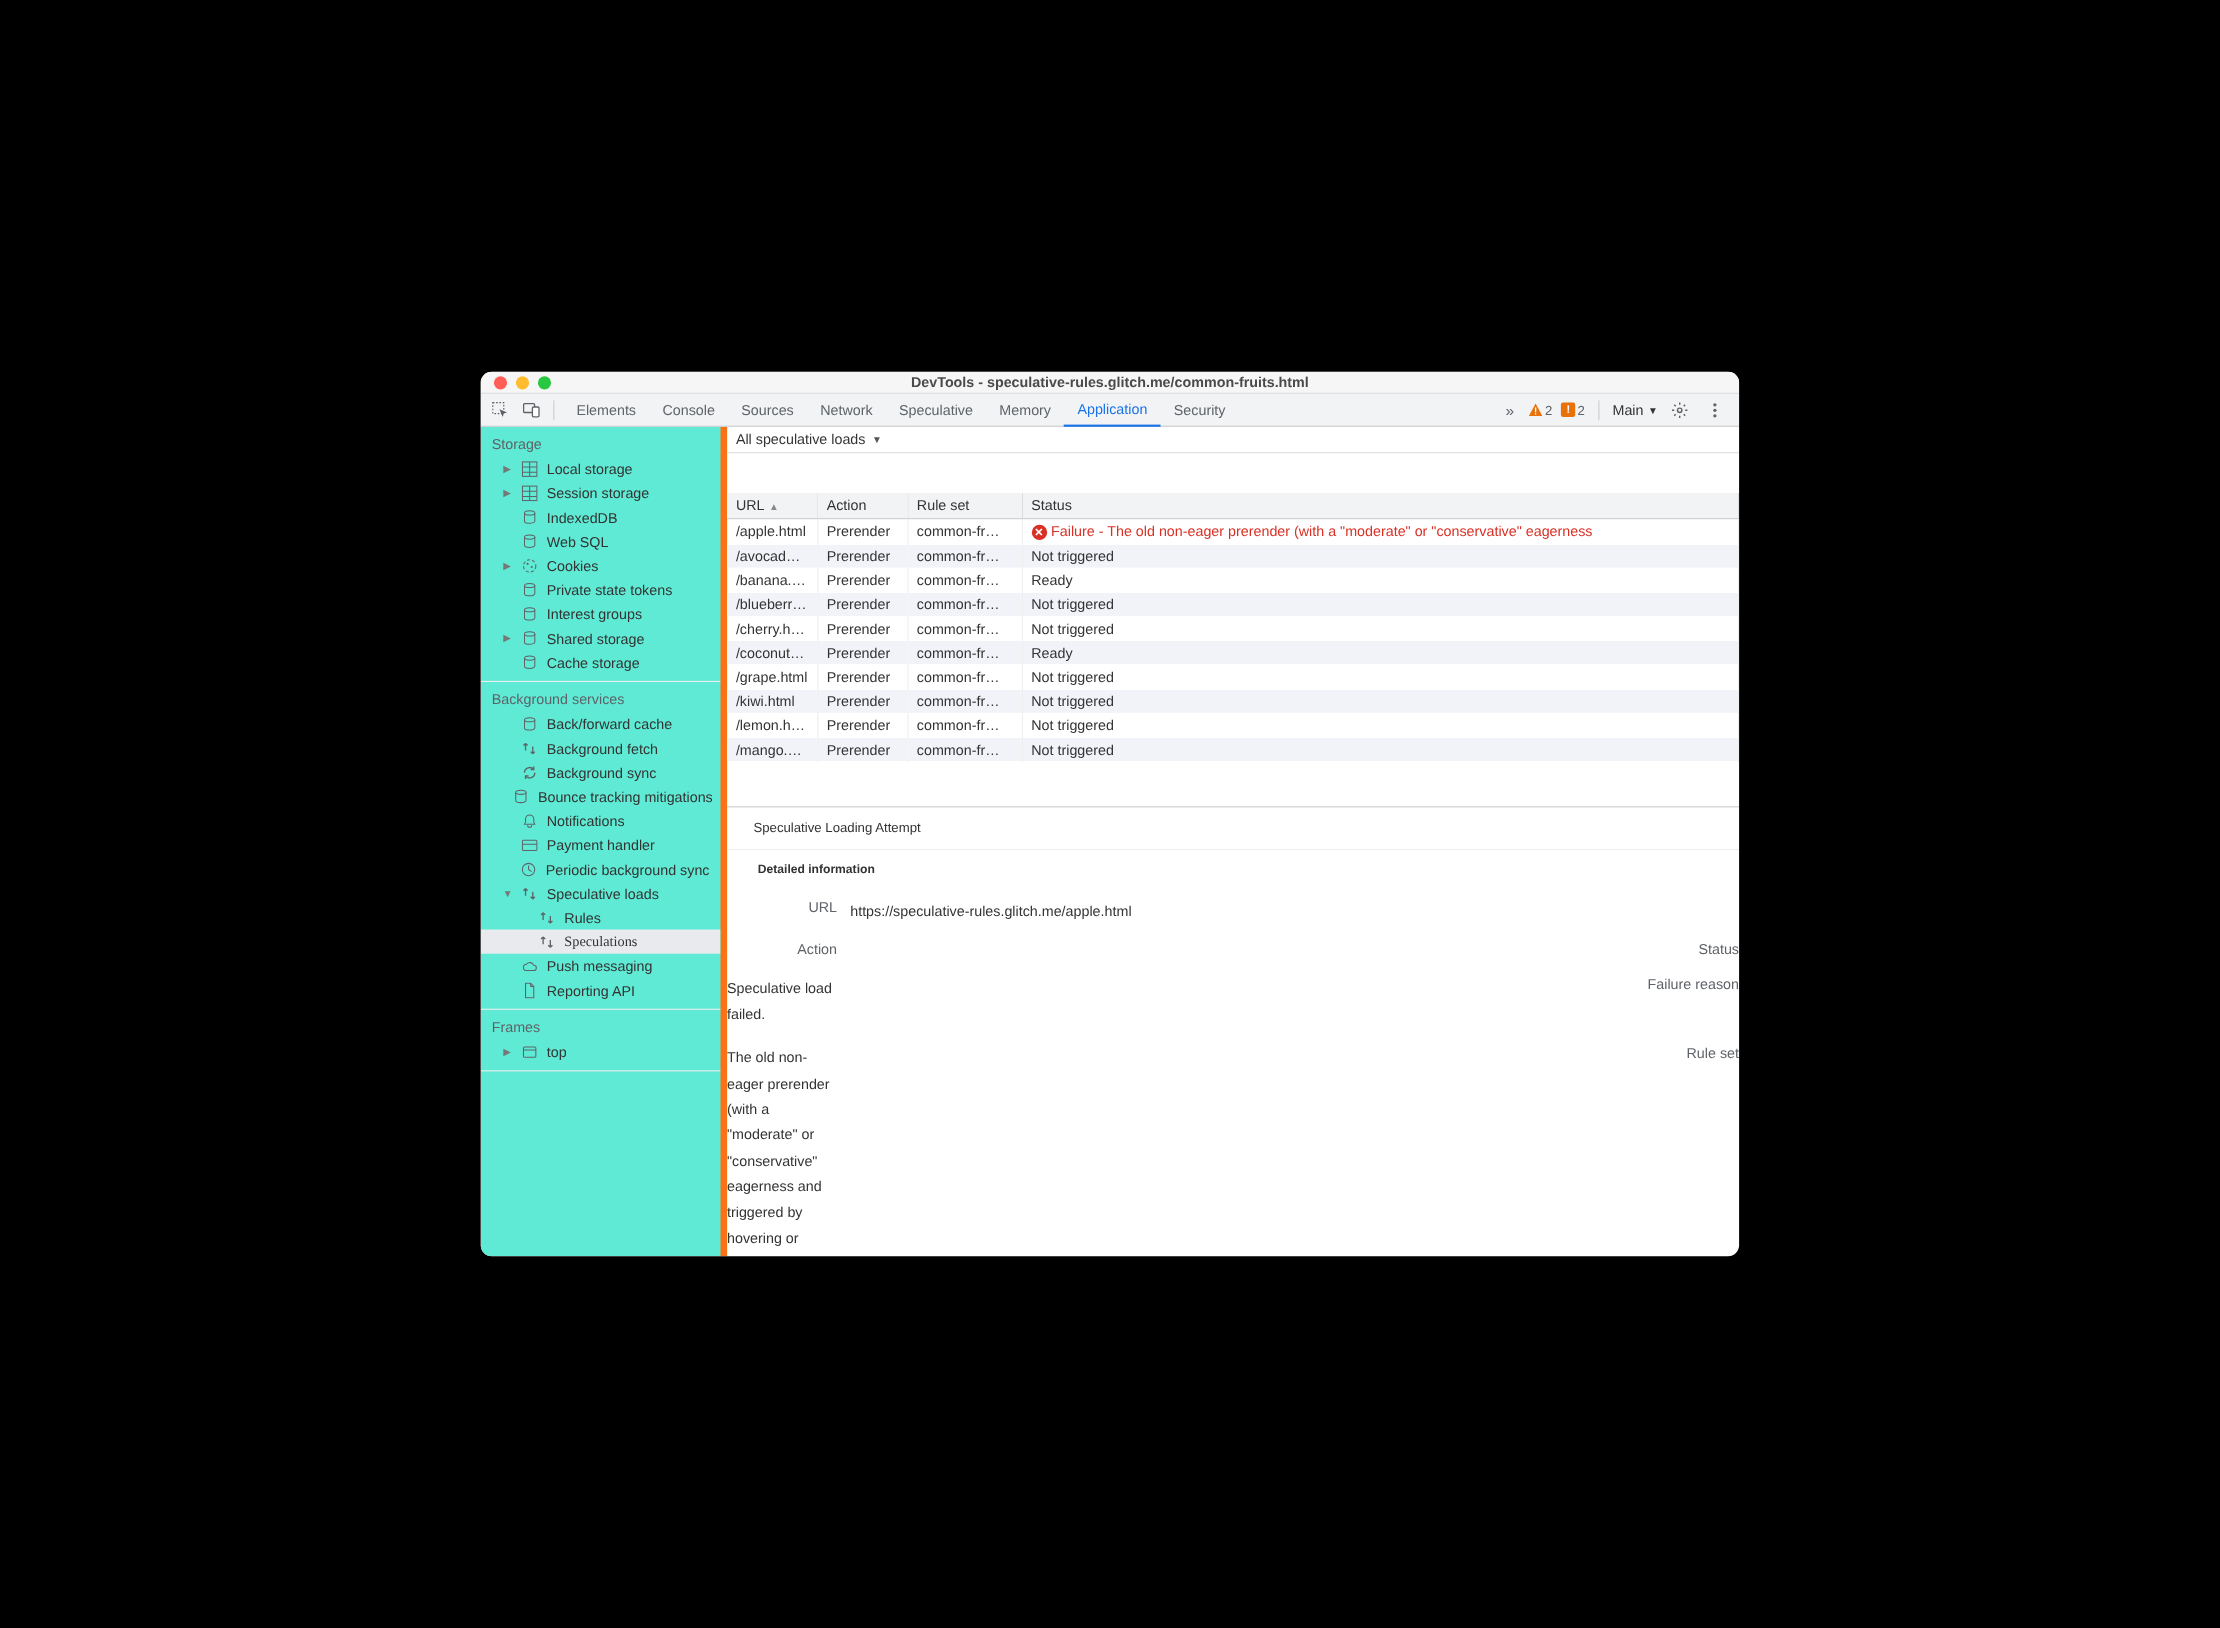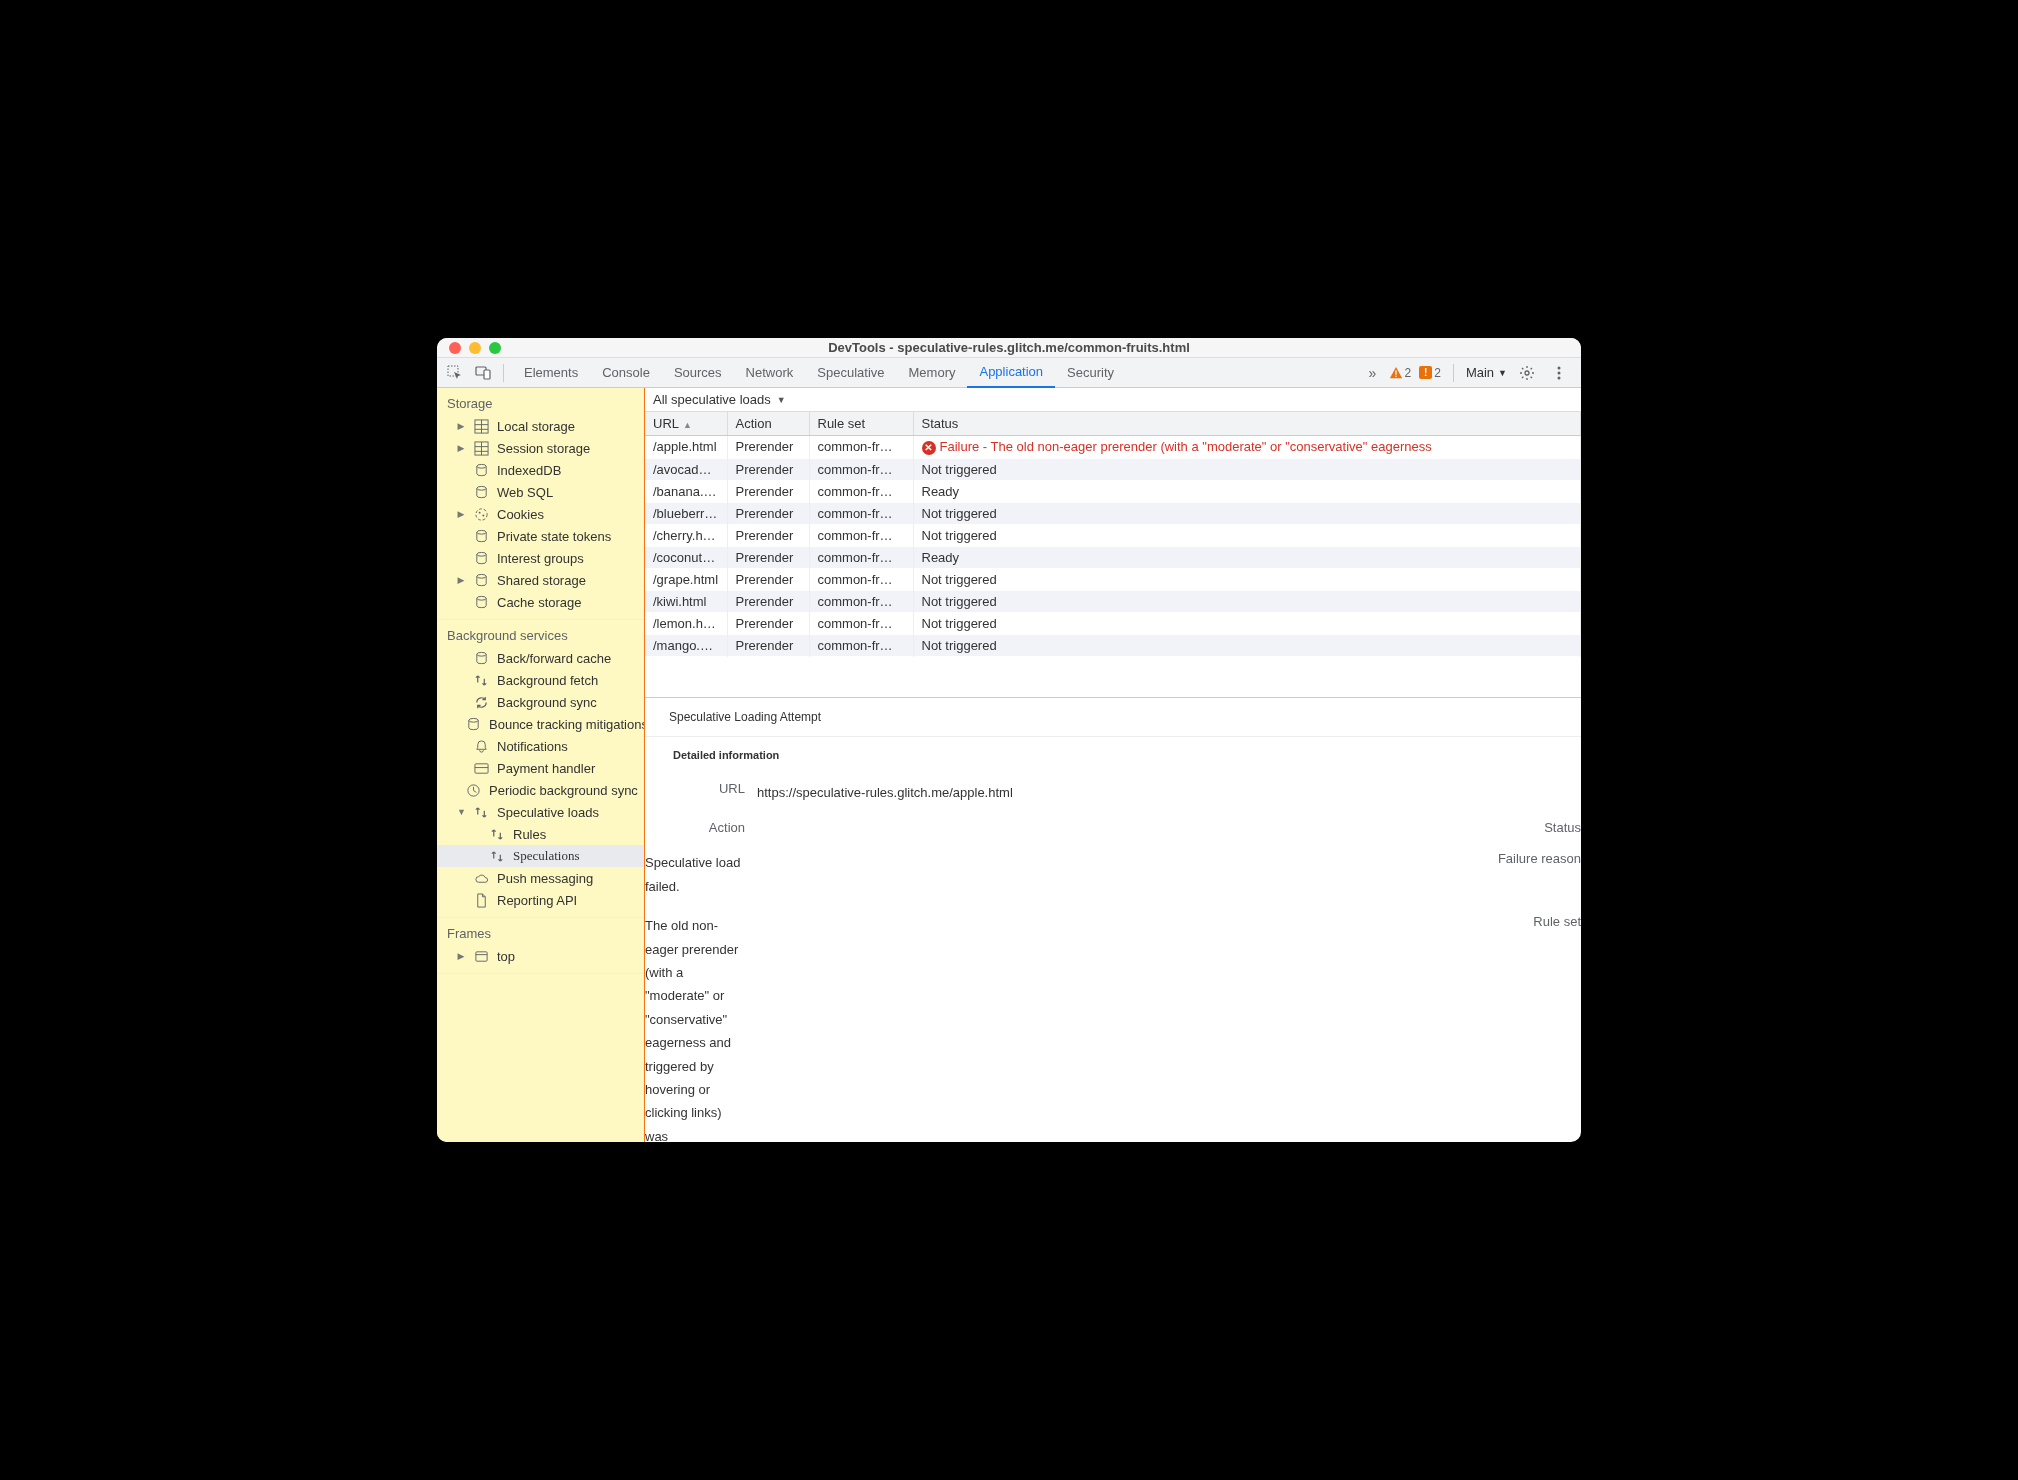--- a/index.html
+++ b/index.html
@@ -52,41 +52,41 @@
 .tabs { display: flex; align-items: center; gap: 0; flex: 1; }
 .tab { padding: 0 12px; height: 30px; display: flex; align-items: center; color: #5f6368; font-size: 13px; cursor: default; }
 .tab.active { color: #1a73e8; border-bottom: 2px solid #1a73e8; }
 .toolbar-right { display: flex; align-items: center; gap: 8px; margin-left: auto; padding-right: 4px; color: #5f6368; }
 .warn-badge { display: flex; align-items: center; gap: 2px; font-size: 12px; }
 .warn-badge.yellow svg { fill: #e8710a; }
 .warn-badge .square { width: 13px; height: 13px; background: #e8710a; border-radius: 2px; display: inline-flex; align-items: center; justify-content: center; color: #fff; font-size: 10px; font-weight: bold; }
 .main-dropdown { display: flex; align-items: center; gap: 4px; font-size: 13px; color: #333; }
 .body { display: flex; flex: 1; overflow: hidden; }
 .sidebar {
-  width: 208px;
-  border-right: 1px solid #f97316;
+  width: 224px;
+  border-right: 6px solid #f97316;
   overflow-y: auto;
-  background: #fef9c3;
+  background: #5eead4;
 }
 .side-group-title { padding: 8px 10px 4px; font-size: 13px; color: #5f6368; }
 .side-group { border-bottom: 1px solid #eee; padding-bottom: 6px; }
 .side-item {
   display: flex; align-items: center; gap: 8px;
   padding: 3px 10px 3px 20px;
   font-size: 13px; color: #333;
   white-space: nowrap;
 }
 .side-item.sub { padding-left: 36px; }
 .side-item.selected { background: #e8eaed; font-family: Liberation Serif, serif; }
 .side-item .arrow { width: 8px; color: #777; font-size: 9px; display: inline-block; text-align: center; }
 .side-item .noarrow { width: 8px; display: inline-block; }
 .side-icon { width: 16px; height: 16px; display: flex; align-items: center; justify-content: center; color: #5f6368; flex-shrink: 0; }
 .content { flex: 1; display: flex; flex-direction: column; overflow: hidden; }
 .filterbar { padding: 4px 8px; border-bottom: 1px solid #ddd; display: flex; align-items: center; gap: 6px; font-size: 13px; color: #333; }
-.table-wrap { overflow-y: auto; flex: 0 0 285px; }
+.table-wrap { overflow-y: auto; flex: 0 0 285px; margin-top: 36px; }
 table { width: 100%; border-collapse: collapse; font-size: 13px; }
 thead th {
   text-align: left; padding: 4px 8px; background: #f1f3f4;
   border-bottom: 1px solid #ccc; border-right: 1px solid #ddd;
   font-weight: normal; color: #333; position: sticky; top: 0;
 }
 .sort-arrow { color: #888; font-size: 9px; padding-left: 4px; }
 tbody tr { border-bottom: 1px solid transparent; }
 tbody tr:nth-child(even) { background: #f1f3f9; }
 tbody td { padding: 3px 8px; border-right: 1px solid #eee; white-space: nowrap; overflow: hidden; text-overflow: ellipsis; max-width: 0; }

